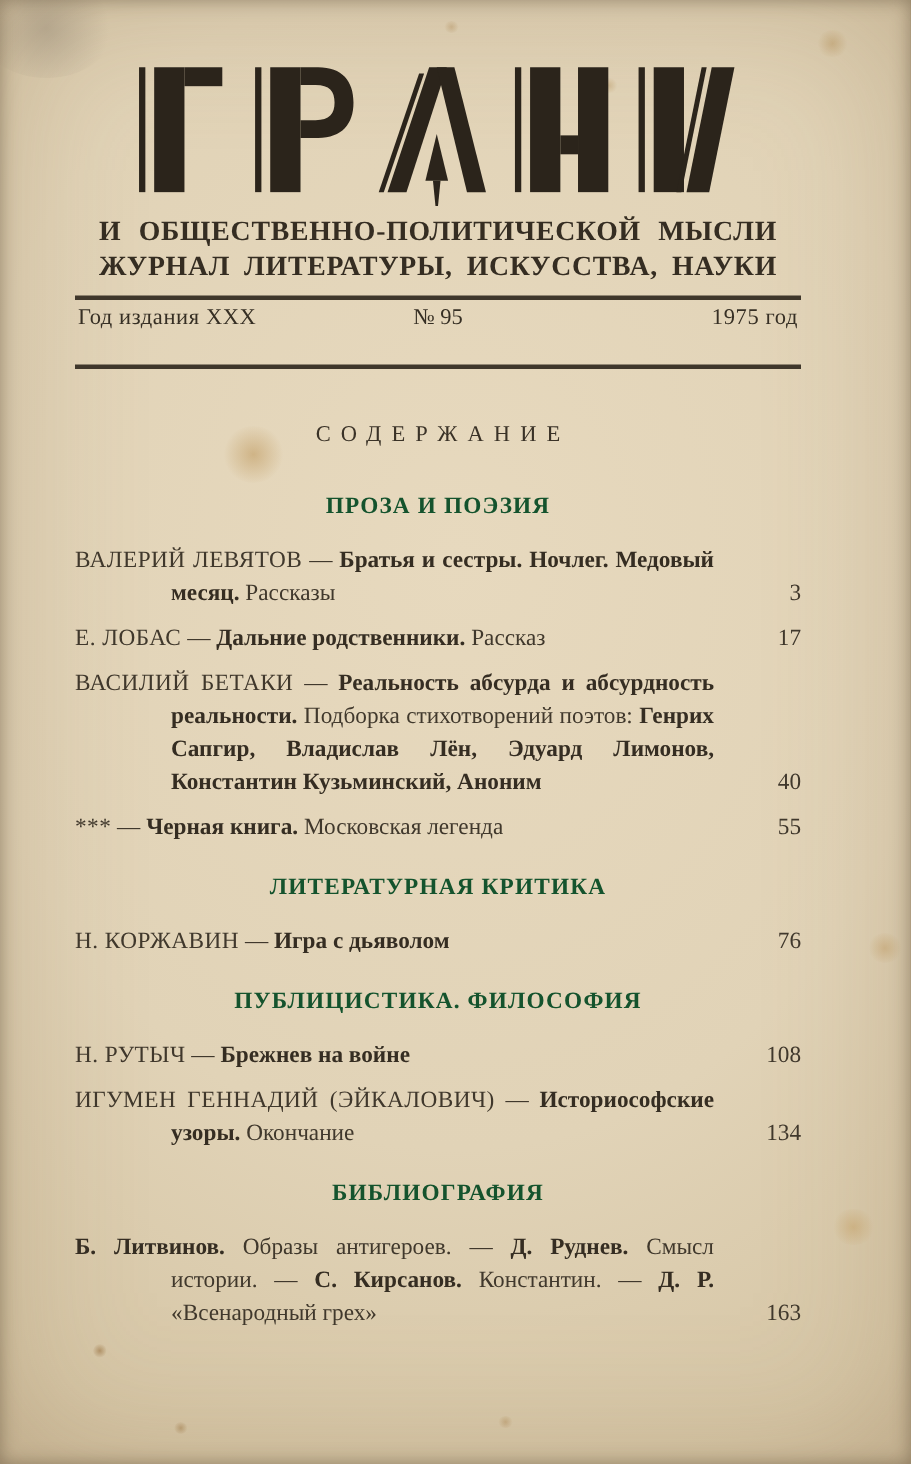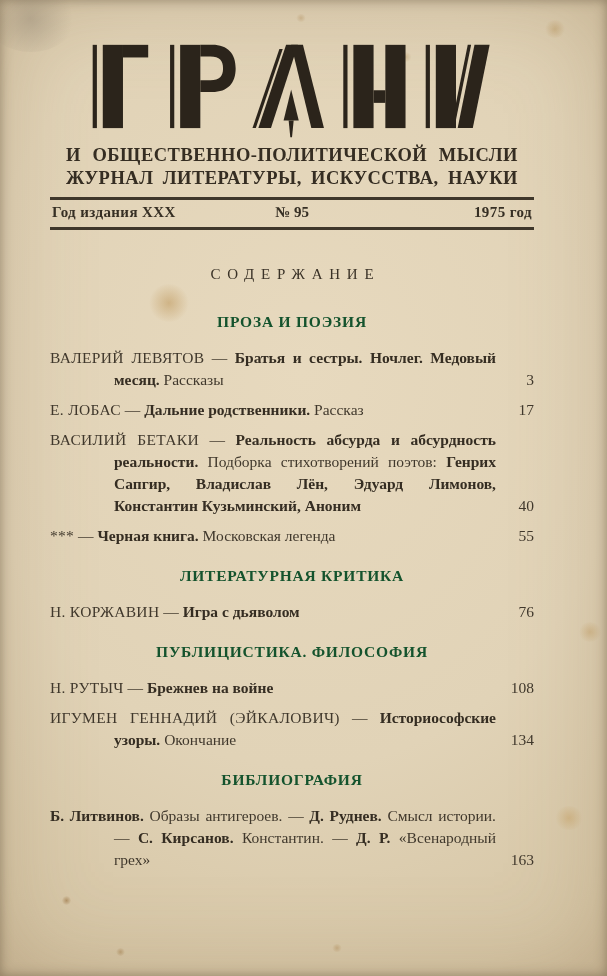--- a/index.html
+++ b/index.html
@@ -17,33 +17,33 @@
   .stain{position:absolute;border-radius:50%;pointer-events:none;}
   .content{position:absolute;left:50px;right:73px;top:0;color:#3e362a;}
   .logo-wrap{margin-top:44px;text-align:center;}
   .logo-wrap svg{display:block;margin:0 auto;}
   .subtitle{margin-top:6px;padding:0 16px;font-weight:bold;font-size:18.5px;
     line-height:23px;letter-spacing:.5px;color:#352d22;}
   .subtitle .line{text-align:justify;text-align-last:justify;}
   .rule{border-top:3px solid #3f372b;margin-top:7px;}
   .rule2{border-top:3px solid #3f372b;}
   .issue-row{display:grid;grid-template-columns:1fr auto 1fr;align-items:baseline;
-    font-weight:bold;font-size:15px;padding:4px 2px 6px 2px;color:#362f24;}
+    font-weight:normal;font-size:15px;padding:4px 2px 22px 2px;color:#362f24;}
   .issue-row .l{justify-self:start;letter-spacing:.4px;}
   .issue-row .c{justify-self:center;}
   .issue-row .r{justify-self:end;letter-spacing:.4px;}
   .toc-title{margin-top:36px;text-align:center;font-size:15px;color:#3a3227;
     letter-spacing:.45em;text-indent:.45em;font-weight:normal;}
   .toc-section{margin-top:20px;}
   .toc-section:first-of-type{margin-top:30px;}
   .section-heading{margin:0 0 16px 0;text-align:center;font-size:15.5px;
     font-weight:bold;letter-spacing:.05em;color:#14532d;}
   .entry{position:relative;font-size:15.5px;line-height:22px;text-align:justify;
     padding-left:64px;text-indent:-64px;margin-bottom:8px;color:#40382c;}
-  .entry .entry-text{display:block;margin-right:38px;}
+  .entry .entry-text{display:block;margin-right:58px;}
   .entry .caps{letter-spacing:.02em;}
   .entry .bold{font-weight:bold;color:#352d22;}
   .entry .pagenum{position:absolute;right:0;bottom:0;text-indent:0;
     font-size:15.5px;color:#40382c;}
   .logo-ink{fill:#2b241b;}
 </style>
 </head>
 <body>
 
 <div class="paper"></div>

